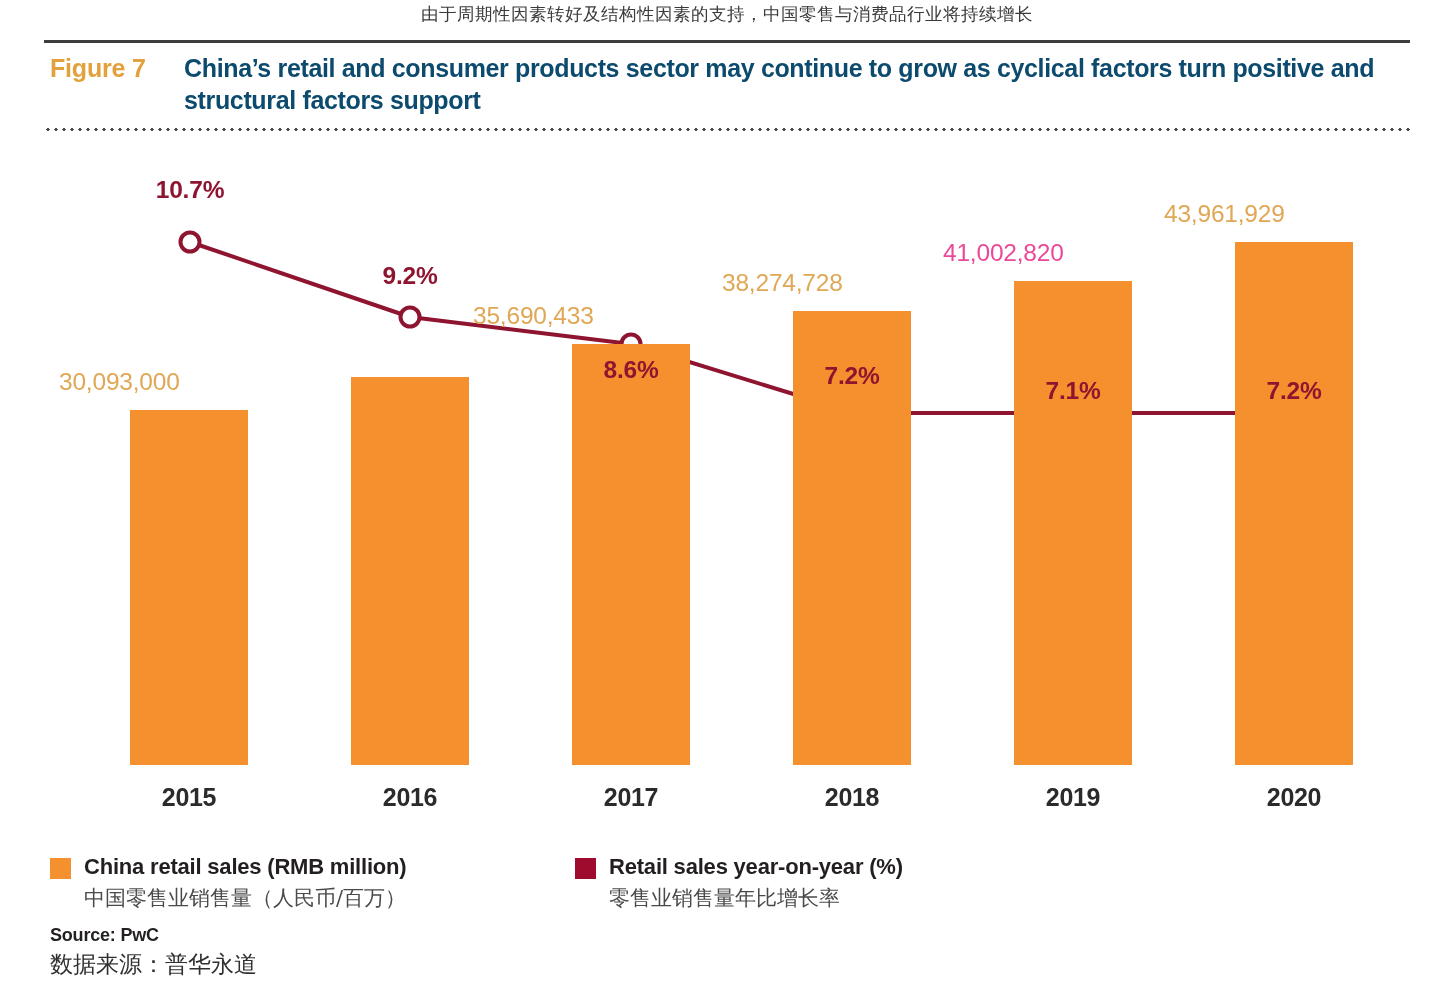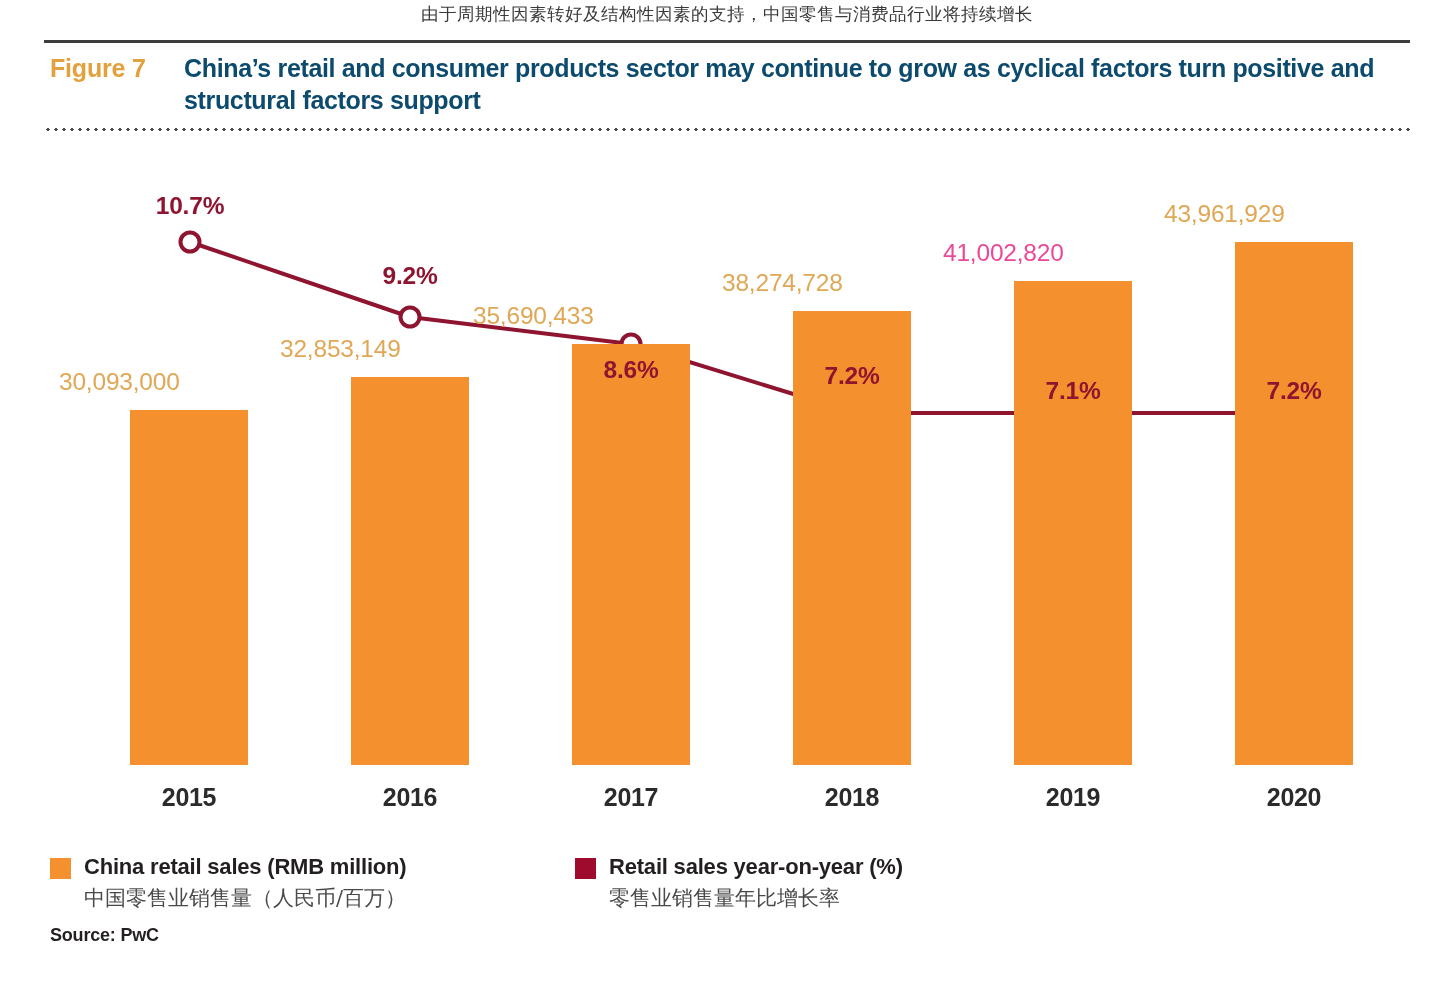--- a/index.html
+++ b/index.html
@@ -215,30 +215,29 @@
       <circle cx="190" cy="102" r="9.5" fill="#ffffff" stroke="#8F1430" stroke-width="4"></circle>
       <circle cx="410" cy="177" r="9.5" fill="#ffffff" stroke="#8F1430" stroke-width="4"></circle>
       <circle cx="631" cy="204" r="9.5" fill="#ffffff" stroke="#8F1430" stroke-width="4"></circle>
       <circle cx="855" cy="273" r="9.5" fill="#ffffff" stroke="#8F1430" stroke-width="4"></circle>
       <circle cx="1075" cy="273" r="9.5" fill="#ffffff" stroke="#8F1430" stroke-width="4"></circle>
       <circle cx="1297" cy="273" r="9.5" fill="#ffffff" stroke="#8F1430" stroke-width="4"></circle>
     </svg>
 <div class="bar" style="left: 130px; top: 270px; width: 118px; height: 355px; background: rgb(245, 144, 47);"></div>
     <div class="bar-value-label" style="left: 59px; top: 228px; width: 260px; color: rgb(224, 167, 85);">30,093,000</div>
     <div class="bar" style="left: 351px; top: 237px; width: 118px; height: 388px; background: rgb(245, 144, 47);"></div>
-    <div class="bar-value-label" style="left: 280px; top: 195px; width: 260px; color: rgb(224, 167, 85);">32,853,149</div>
     <div class="bar" style="left: 572px; top: 204px; width: 118px; height: 421px; background: rgb(245, 144, 47);"></div>
     <div class="bar-value-label" style="left: 473px; top: 162px; width: 260px; color: rgb(224, 167, 85);">35,690,433</div>
     <div class="bar" style="left: 793px; top: 171px; width: 118px; height: 454px; background: rgb(245, 144, 47);"></div>
     <div class="bar-value-label" style="left: 722px; top: 129px; width: 260px; color: rgb(224, 167, 85);">38,274,728</div>
     <div class="bar" style="left: 1014px; top: 141px; width: 118px; height: 484px; background: rgb(245, 144, 47);"></div>
     <div class="bar-value-label" style="left: 943px; top: 99px; width: 260px; color: #ec4899;">41,002,820</div>
     <div class="bar" style="left: 1235px; top: 102px; width: 118px; height: 523px; background: rgb(245, 144, 47);"></div>
     <div class="bar-value-label" style="left: 1164px; top: 60px; width: 260px; color: rgb(224, 167, 85);">43,961,929</div>
-    <div class="pct-label" style="left: 90px; top: 52px; width: 200px; color: rgb(143, 20, 48);">10.7%</div>
+    <div class="pct-label" style="left: 90px; top: 36px; width: 200px; color: rgb(143, 20, 48);">10.7%</div>
     <div class="pct-label" style="left: 310px; top: 122px; width: 200px; color: rgb(143, 20, 48);">9.2%</div>
     <div class="pct-label" style="left: 531px; top: 216px; width: 200px; color: rgb(143, 20, 48);">8.6%</div>
     <div class="pct-label" style="left: 752px; top: 222px; width: 200px; color: rgb(143, 20, 48);">7.2%</div>
     <div class="pct-label" style="left: 973px; top: 237px; width: 200px; color: rgb(143, 20, 48);">7.1%</div>
     <div class="pct-label" style="left: 1194px; top: 237px; width: 200px; color: rgb(143, 20, 48);">7.2%</div>
   </div>
 
 <div id="x-axis">
     <div class="x-tick-label" style="left: 99px; top: 0px; width: 180px;">2015</div>
     <div class="x-tick-label" style="left: 320px; top: 0px; width: 180px;">2016</div>
@@ -256,13 +255,14 @@
   </div>
   <div class="legend-entry" style="left:525px;">
     <span class="legend-swatch" style="background: rgb(158, 11, 44);"></span>
     <span class="legend-label-en">Retail sales year-on-year (%)</span>
     <span class="legend-label-zh">零售业销售量年比增长率</span>
   </div>
 </div>
 
 <div id="source-block">
   <div id="source-en">Source: PwC</div>
+  <div id="source-zh">数据来源：普华永道</div>
 </div>
 
 </body></html>

